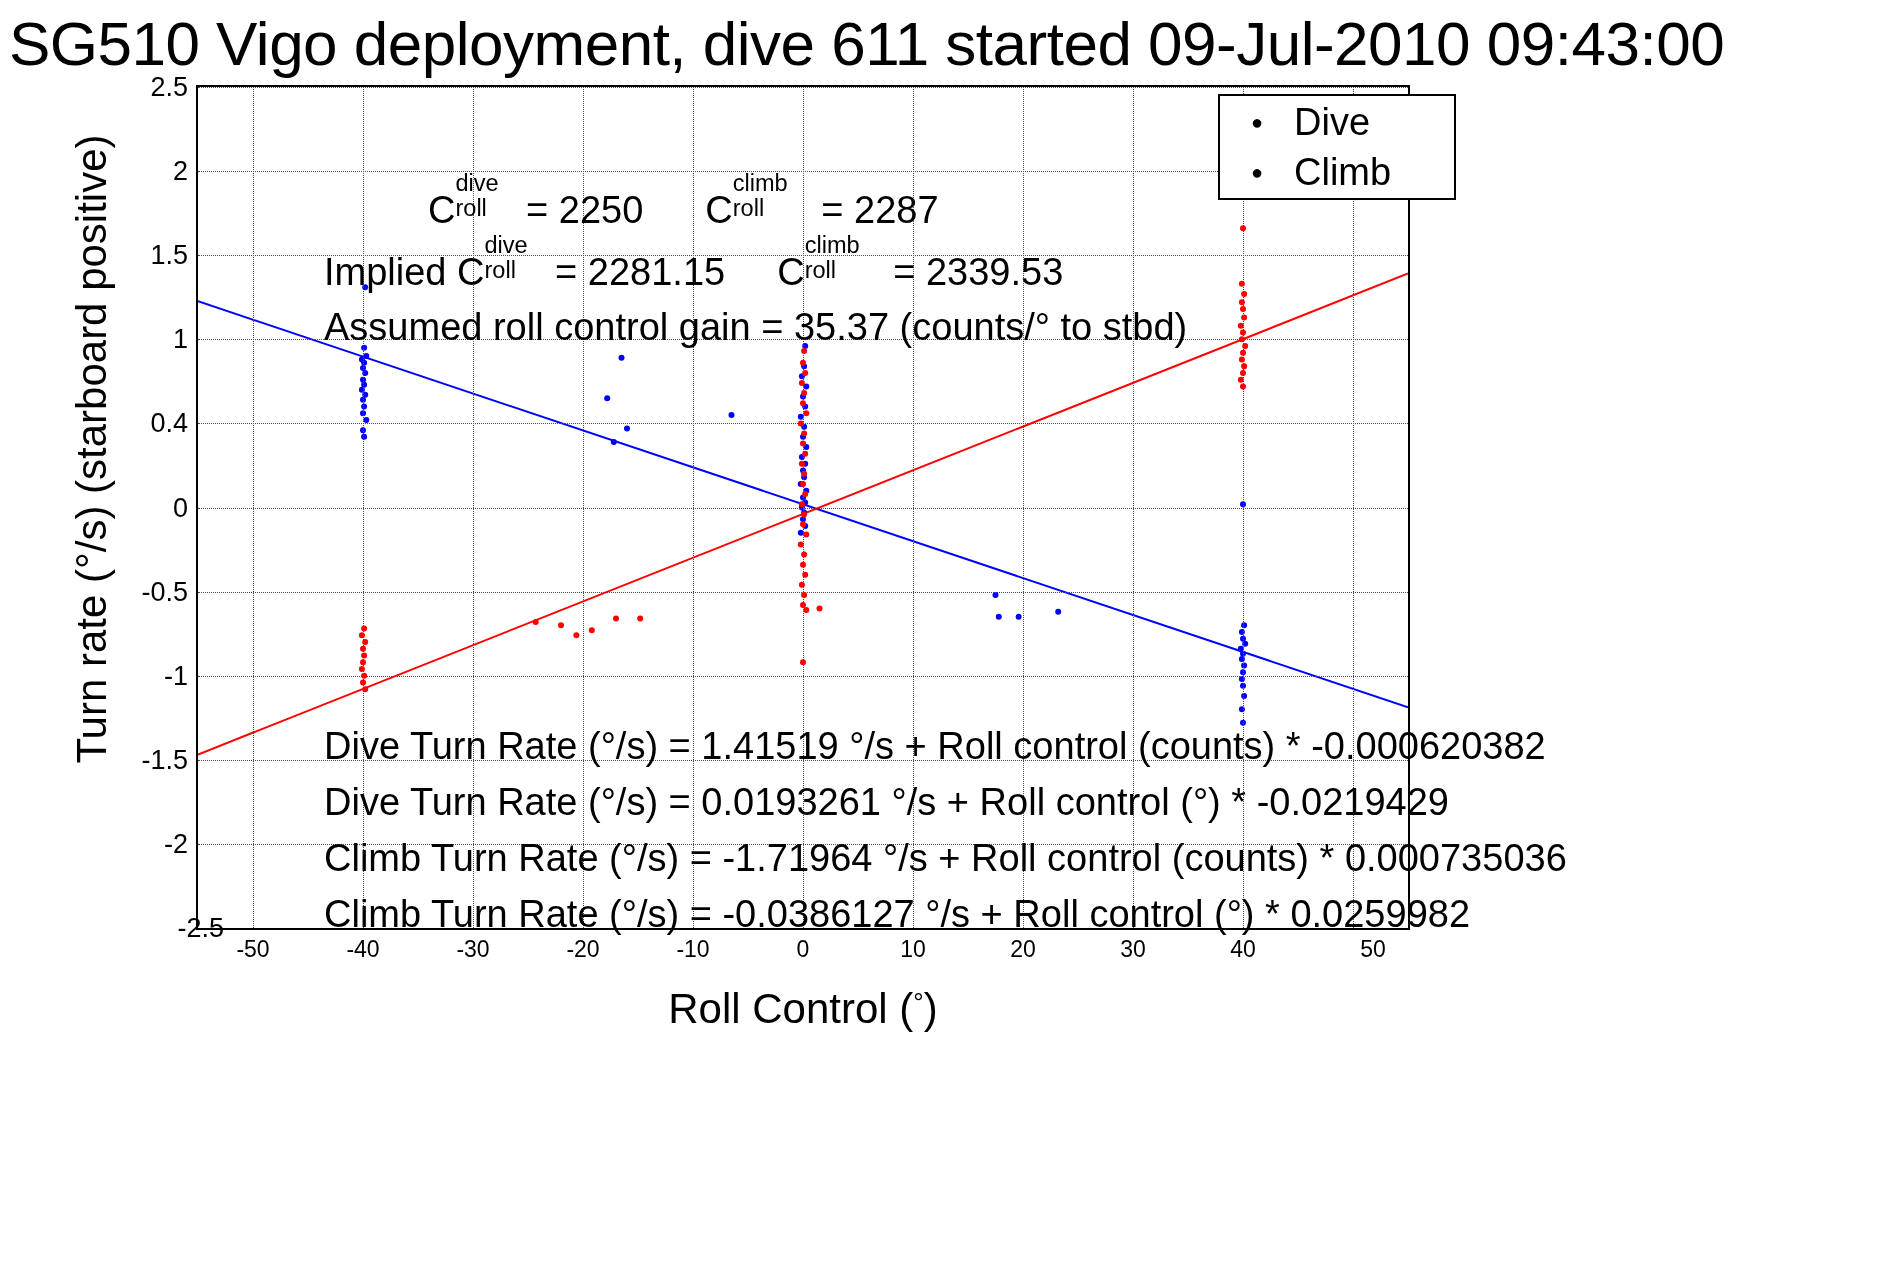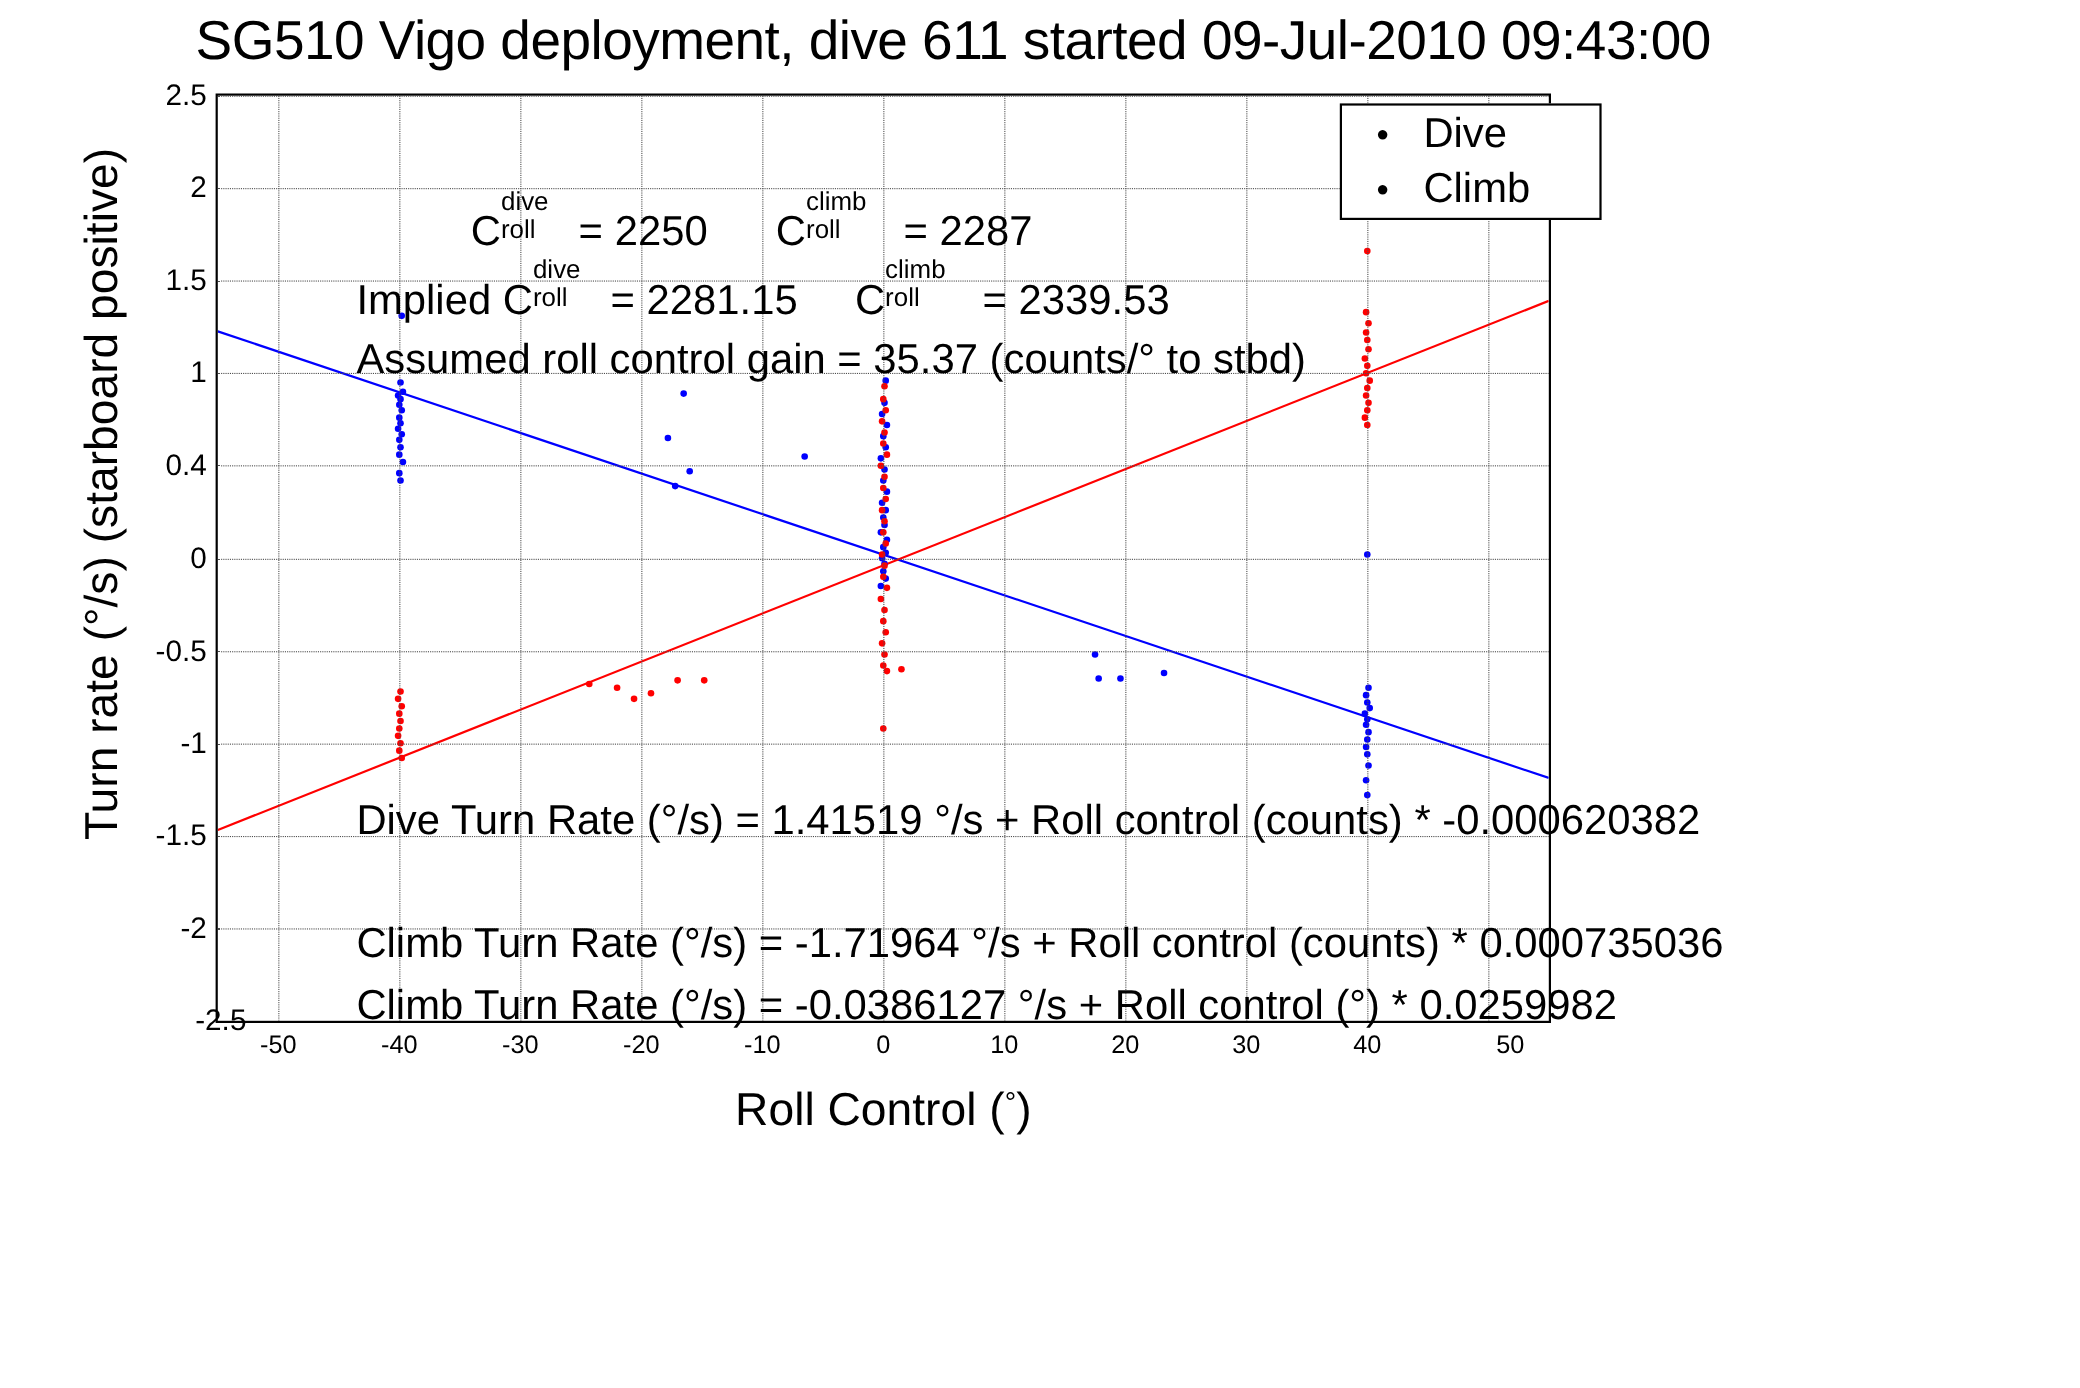--- a/index.html
+++ b/index.html
@@ -1,21 +1,21 @@
 <!DOCTYPE html>
 <html><head>
 <meta charset="utf-8">
 <style>
   html,body{margin:0;padding:0;background:#ffffff;}
   body{width:1891px;height:1262px;font-family:"Liberation Sans",sans-serif;color:#000;overflow:hidden;}
   #root{position:relative;width:1891px;height:1262px;}
 
   #title{
     position:absolute;left:0;top:8px;width:1733px;text-align:center;
-    font-size:50px;letter-spacing:-0.5px;white-space:nowrap;
+    font-size:62px;letter-spacing:-0.5px;white-space:nowrap;
   }
 
   
   #plotbox{
     position:absolute;left:196px;top:85px;width:1214px;height:845px;
     border:2px solid #000;box-sizing:border-box;background:#fff;
   }
   #plotclip{position:absolute;inset:0;overflow:hidden;}
   .gridv,.gridh{position:absolute;background:transparent;}
   .gridv{top:0;bottom:0;width:0;border-left:1px dotted #4d4d4d;}
@@ -266,16 +266,17 @@
     <span>C</span><span class="frac"><span class="sup">dive</span><span class="sub">roll</span></span><span style="display:inline-block;width:60px;"></span><span> = 2250</span><span style="display:inline-block;width:62px;"></span><span>C</span><span class="frac"><span class="sup">climb</span><span class="sub">roll</span></span><span style="display:inline-block;width:78px;"></span><span> = 2287</span>
   </div>
 
   <div class="anno" id="anno2" style="left:324px;top:247px;">
     <span>Implied </span><span>C</span><span class="frac"><span class="sup">dive</span><span class="sub">roll</span></span><span style="display:inline-block;width:60px;"></span><span> = 2281.15</span><span style="display:inline-block;width:52px;"></span><span>C</span><span class="frac"><span class="sup">climb</span><span class="sub">roll</span></span><span style="display:inline-block;width:78px;"></span><span> = 2339.53</span>
   </div>
 
   <div class="anno" id="anno3" style="left:324px;top:306px;">Assumed roll control gain = 35.37 (counts/° to stbd)</div>
 
   <div class="anno" id="eq1" style="left:324px;top:725px;">Dive Turn Rate (°/s) = 1.41519 °/s + Roll control (counts) * -0.000620382</div>
+  <div class="anno" id="eq2" style="left:324px;top:781px;">Dive Turn Rate (°/s) = 0.0193261 °/s + Roll control (°) * -0.0219429</div>
   <div class="anno" id="eq3" style="left:324px;top:837px;">Climb Turn Rate (°/s) = -1.71964 °/s + Roll control (counts) * 0.000735036</div>
   <div class="anno" id="eq4" style="left:324px;top:893px;">Climb Turn Rate (°/s) = -0.0386127 °/s + Roll control (°) * 0.0259982</div>
 
 </div>
 
 </body></html>

